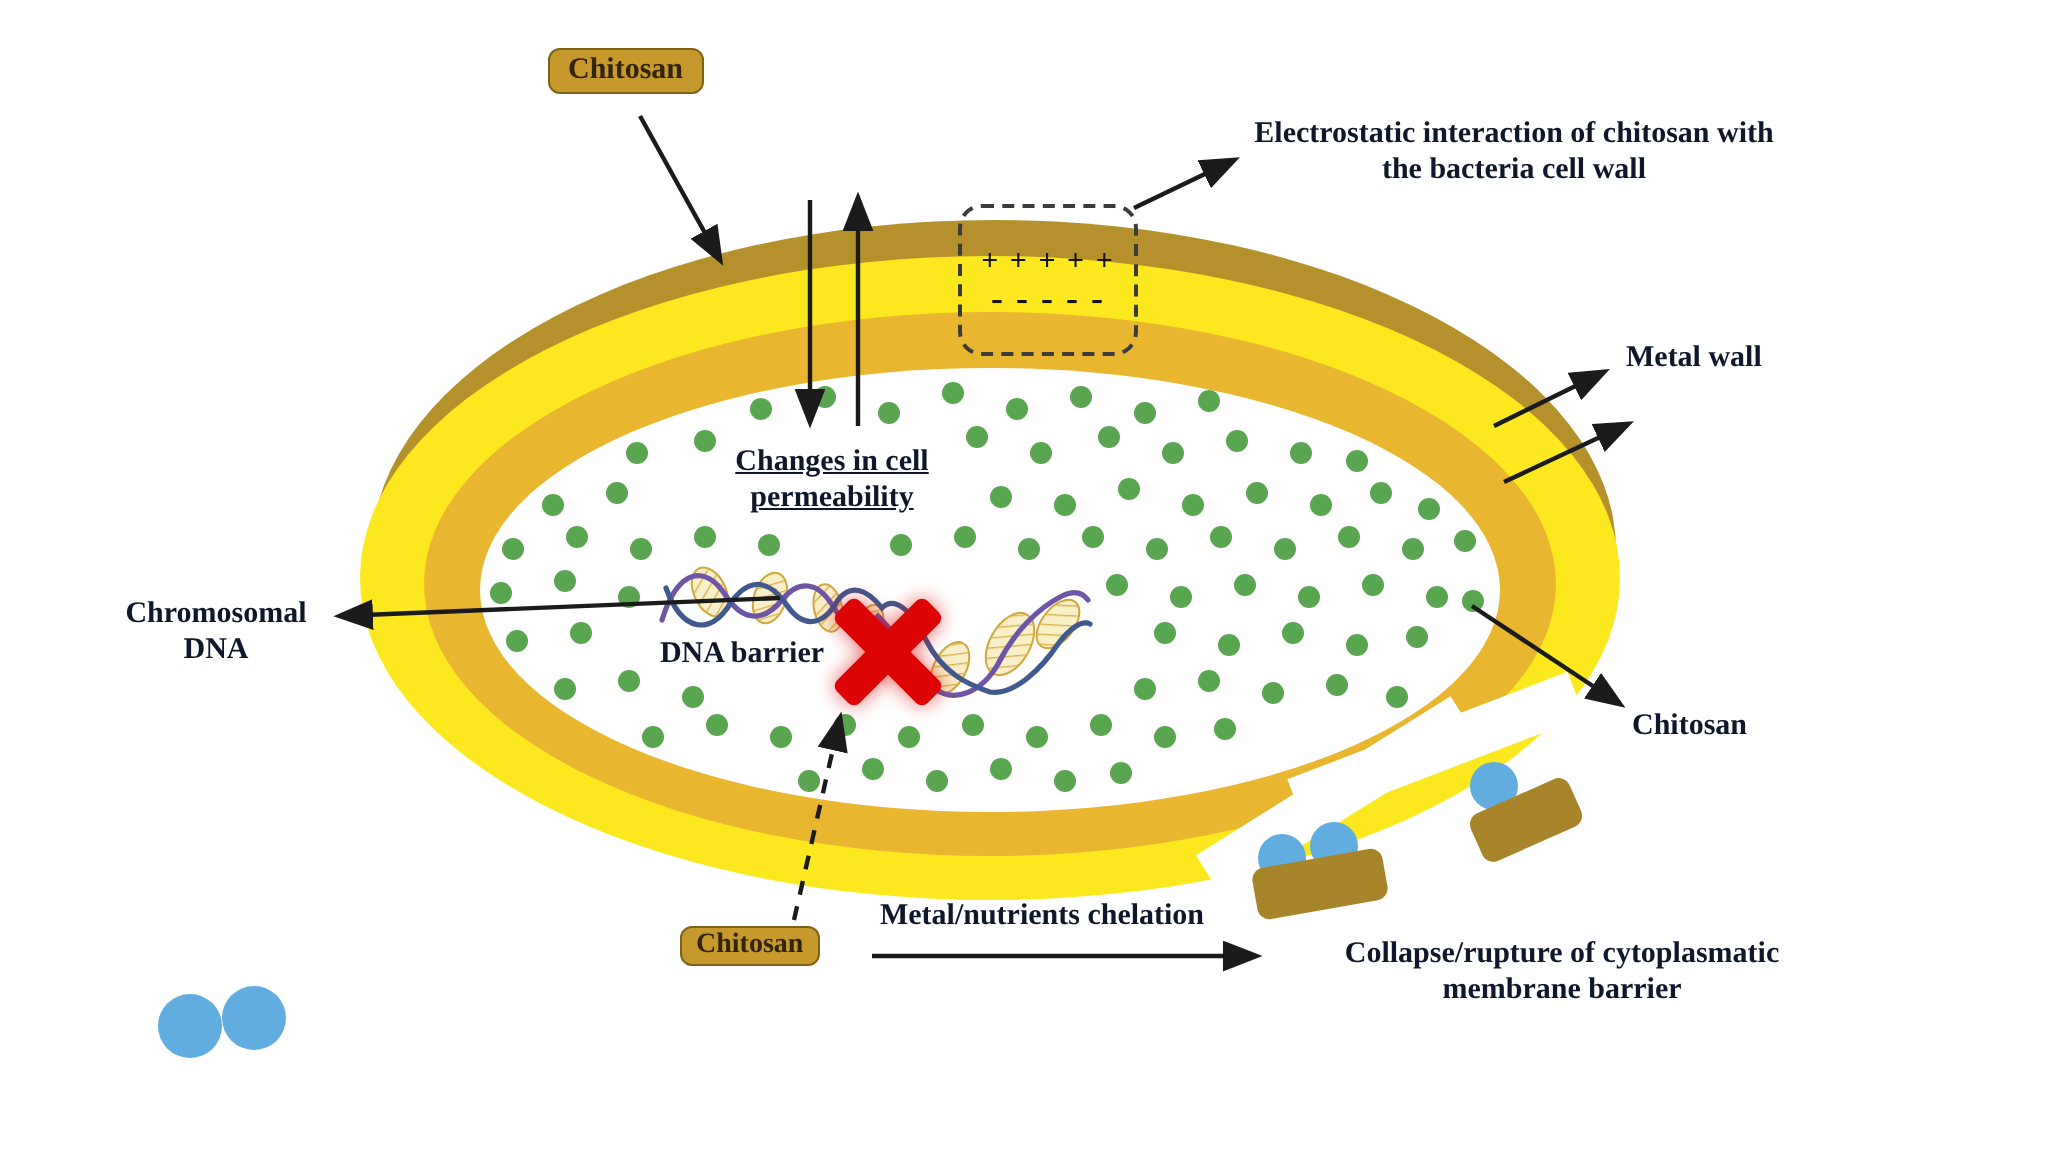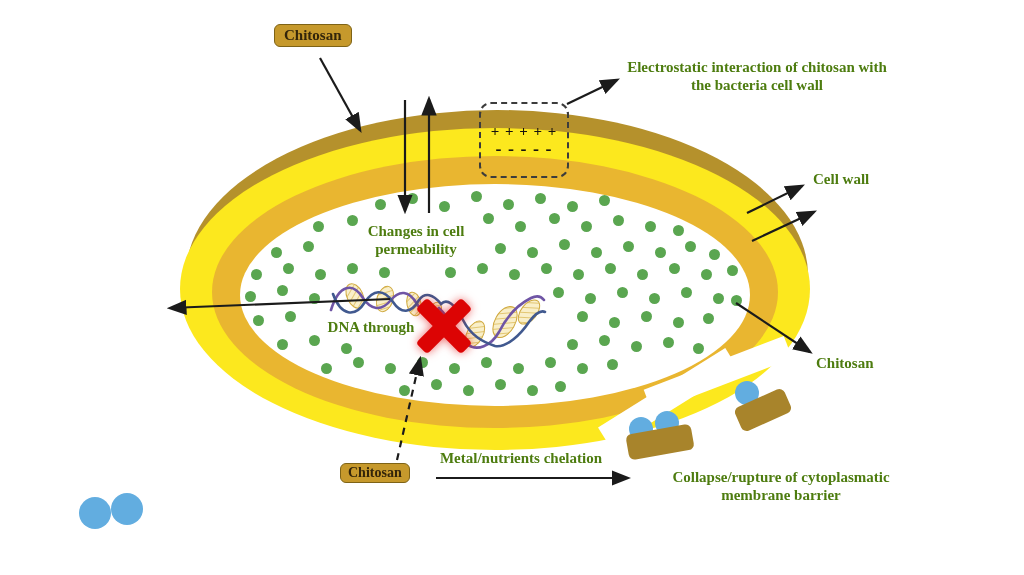--- a/index.html
+++ b/index.html
@@ -12,21 +12,21 @@
   .ring-a{left:186px;top:110px;width:622px;height:330px;background:var(--cell-wall-dark);}
   .ring-b{left:180px;top:128px;width:630px;height:322px;background:var(--cell-wall-yellow);}
   .ring-c{left:212px;top:156px;width:566px;height:272px;background:var(--membrane-amber);}
   .ring-d{left:240px;top:184px;width:510px;height:222px;background:#ffffff;}
   .gap{position:absolute;background:#ffffff;}
   .gap1{left:656px;top:323px;width:24px;height:150px;transform:rotate(58deg);}
   .gap2{left:706px;top:299px;width:24px;height:150px;transform:rotate(69deg);}
   .rib{position:absolute;width:11px;height:11px;border-radius:50%;background:var(--ribosome-green);}
   .label{
     position:absolute;font-weight:bold;font-size:15px;line-height:1.22;
-    white-space:pre-line;color:#4d7c0f;
+    white-space:pre-line;color:#0f172a;
   }
   .center{transform:translateX(-50%);text-align:center;}
   .chitosan-box{
     position:absolute;background:var(--chitosan-gold);border:1px solid #7e6316;
     border-radius:6px;padding:2px 9px;font-weight:bold;font-size:15px;color:#33250a;
   }
   .charge-box{
     position:absolute;left:479px;top:102px;width:86px;height:72px;
     border:2px dashed #3c3c3c;border-radius:12px;
     display:flex;flex-direction:column;align-items:center;justify-content:center;gap:2px;
@@ -209,25 +209,27 @@
       <line x1="397" y1="460" x2="420" y2="359" stroke-dasharray="7 6" marker-end="url(#ah)"></line>
       <line x1="436" y1="478" x2="628" y2="478" marker-end="url(#ah)"></line>
     </g>
   </svg>
 
   <div class="chitosan-box" style="left:274px;top:24px;">Chitosan</div>
   <div class="chitosan-box" style="left:340px;top:463px;font-size:14px;padding:1px 7px;">Chitosan</div>
 
   <div class="label center" style="left:757px;top:58px;width:330px;">Electrostatic interaction of chitosan with
 the bacteria cell wall</div>
-  <div class="label" style="left:813px;top:170px;">Cell wall</div>
+  <div class="label" style="left:813px;top:170px;">Metal wall</div>
   <div class="label" style="left:816px;top:354px;">Chitosan</div>
-  <div class="label center" style="left:416px;top:222px;">Changes in cell
+  <div class="label center" style="left:108px;top:298px;">Chromosomal
+DNA</div>
+  <div class="label center" style="left:416px;top:222px;text-decoration:underline;">Changes in cell
 permeability</div>
-  <div class="label center" style="left:371px;top:318px;">DNA through</div>
+  <div class="label center" style="left:371px;top:318px;">DNA barrier</div>
   <div class="label center" style="left:521px;top:449px;">Metal/nutrients chelation</div>
   <div class="label center" style="left:781px;top:468px;">Collapse/rupture of cytoplasmatic
 membrane barrier</div>
 
   <div class="metal" style="left:629px;top:417px;width:24px;height:24px;"></div>
   <div class="metal" style="left:655px;top:411px;width:24px;height:24px;"></div>
   <div class="chito-rect" style="left:627px;top:429px;width:66px;height:26px;transform:rotate(-10deg);"></div>
   <div class="metal" style="left:735px;top:381px;width:24px;height:24px;"></div>
   <div class="chito-rect" style="left:736px;top:397px;width:54px;height:26px;transform:rotate(-24deg);"></div>
 

